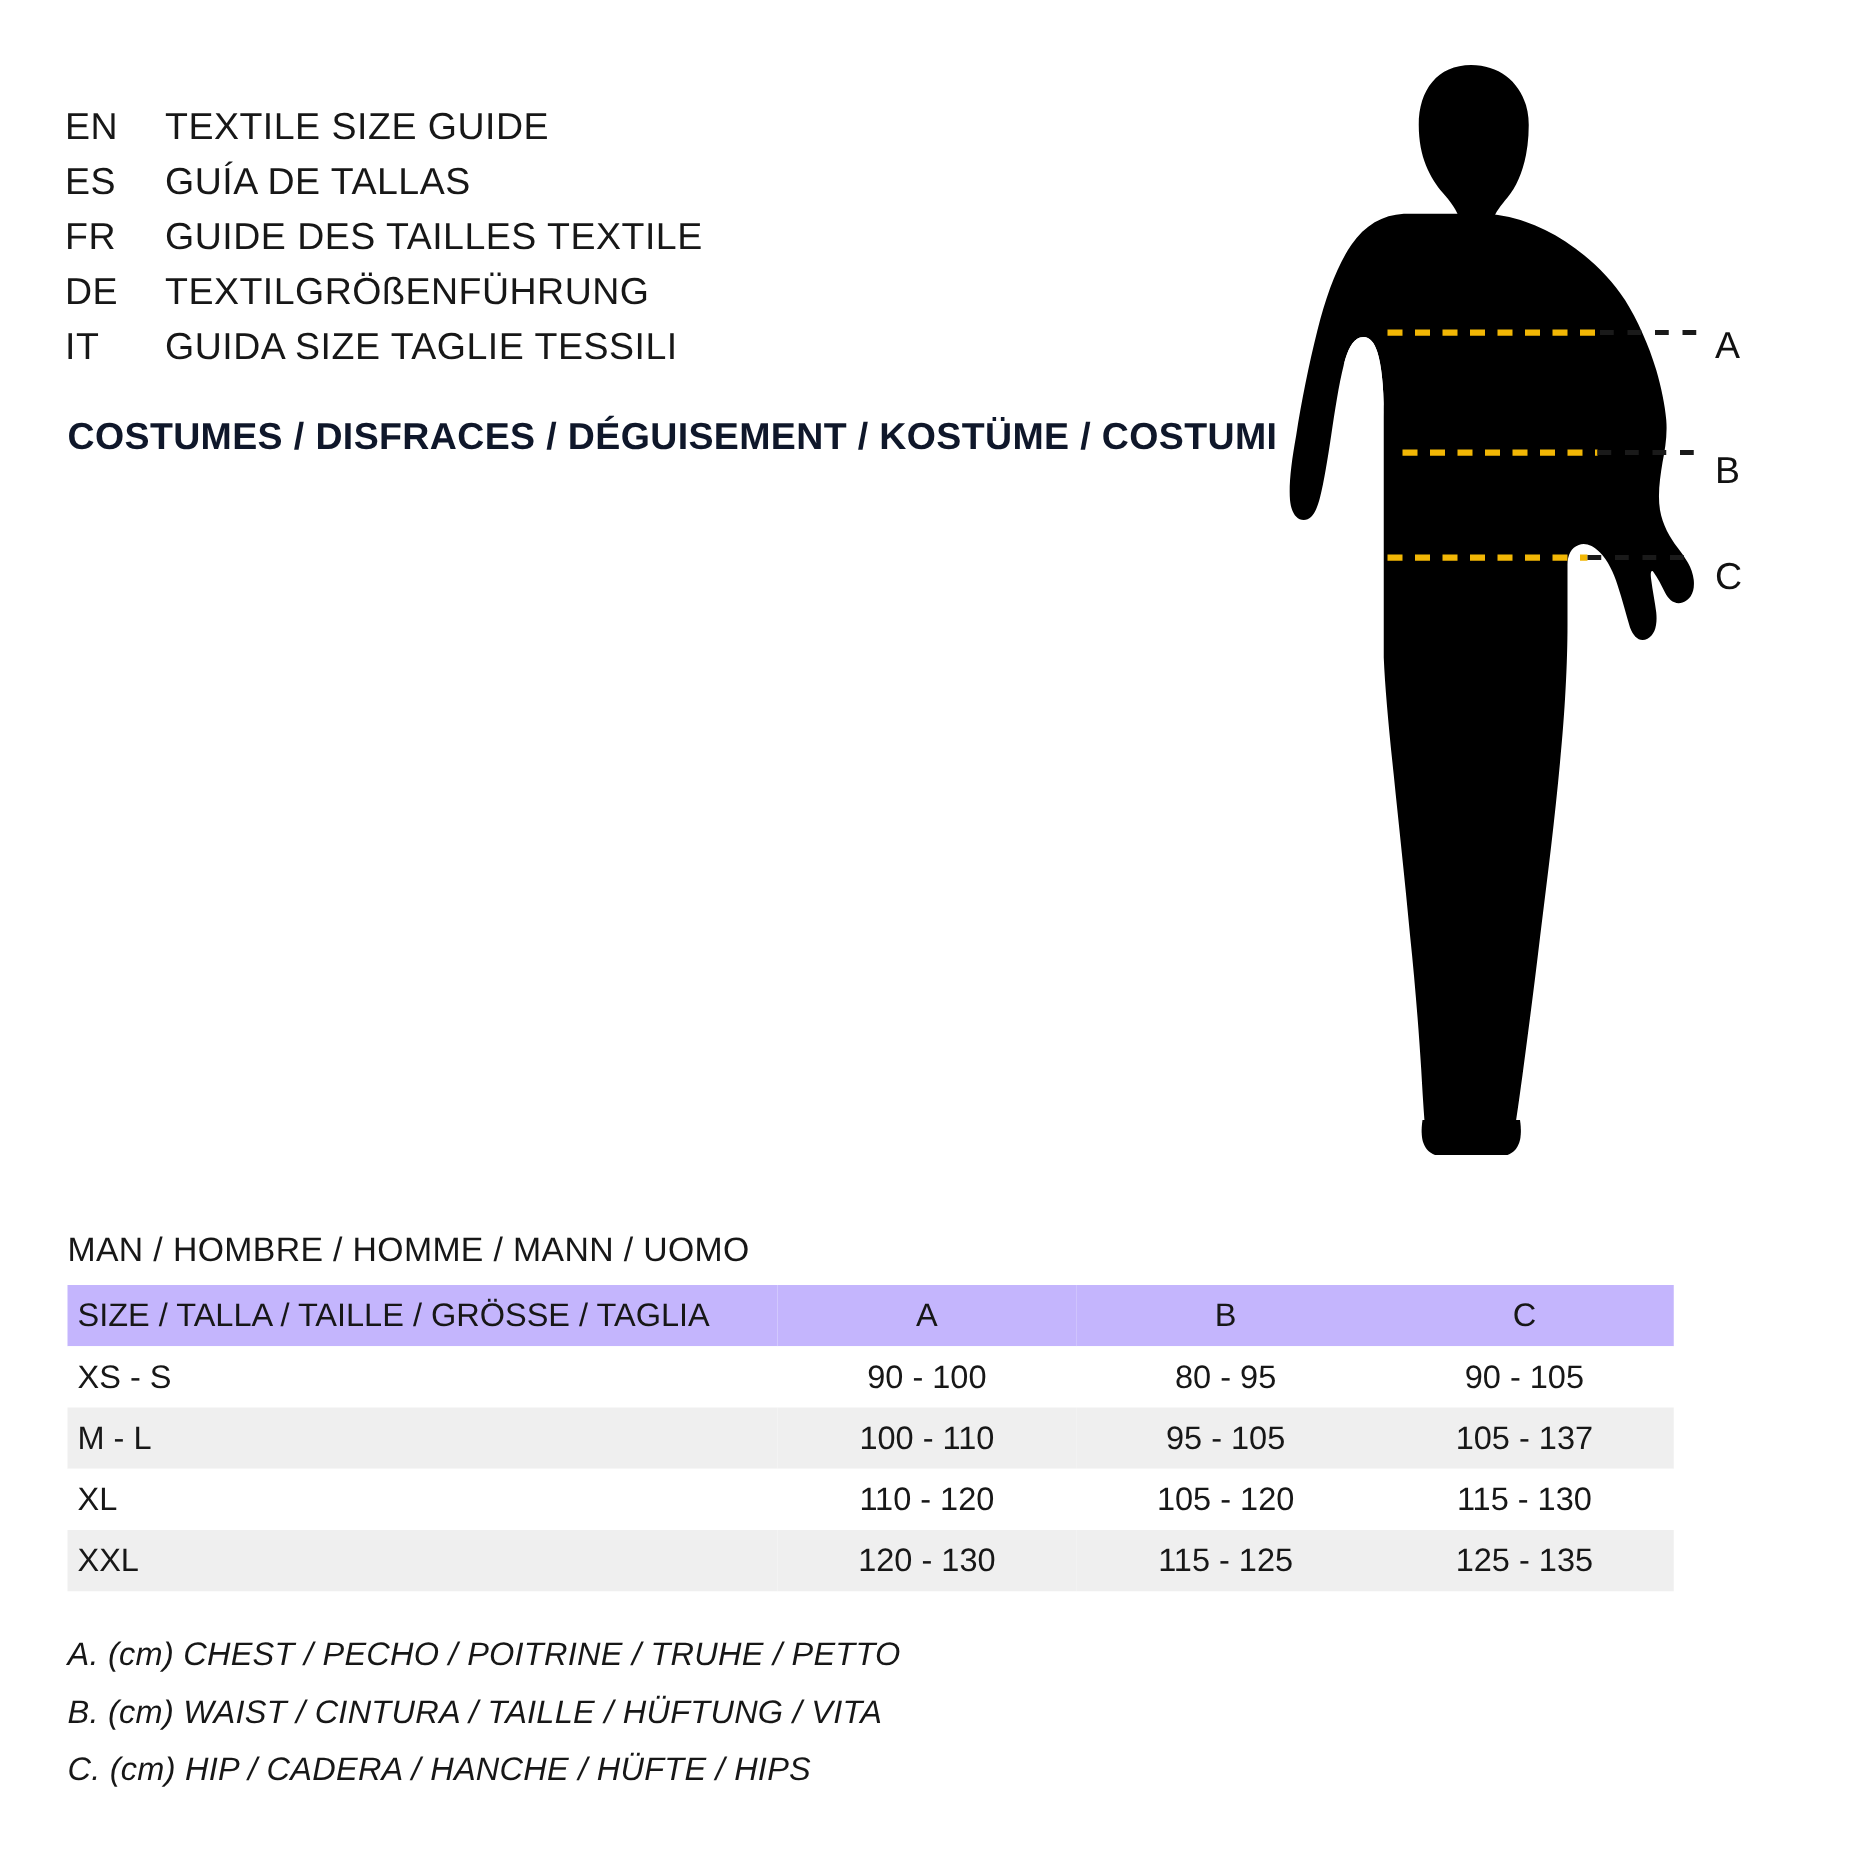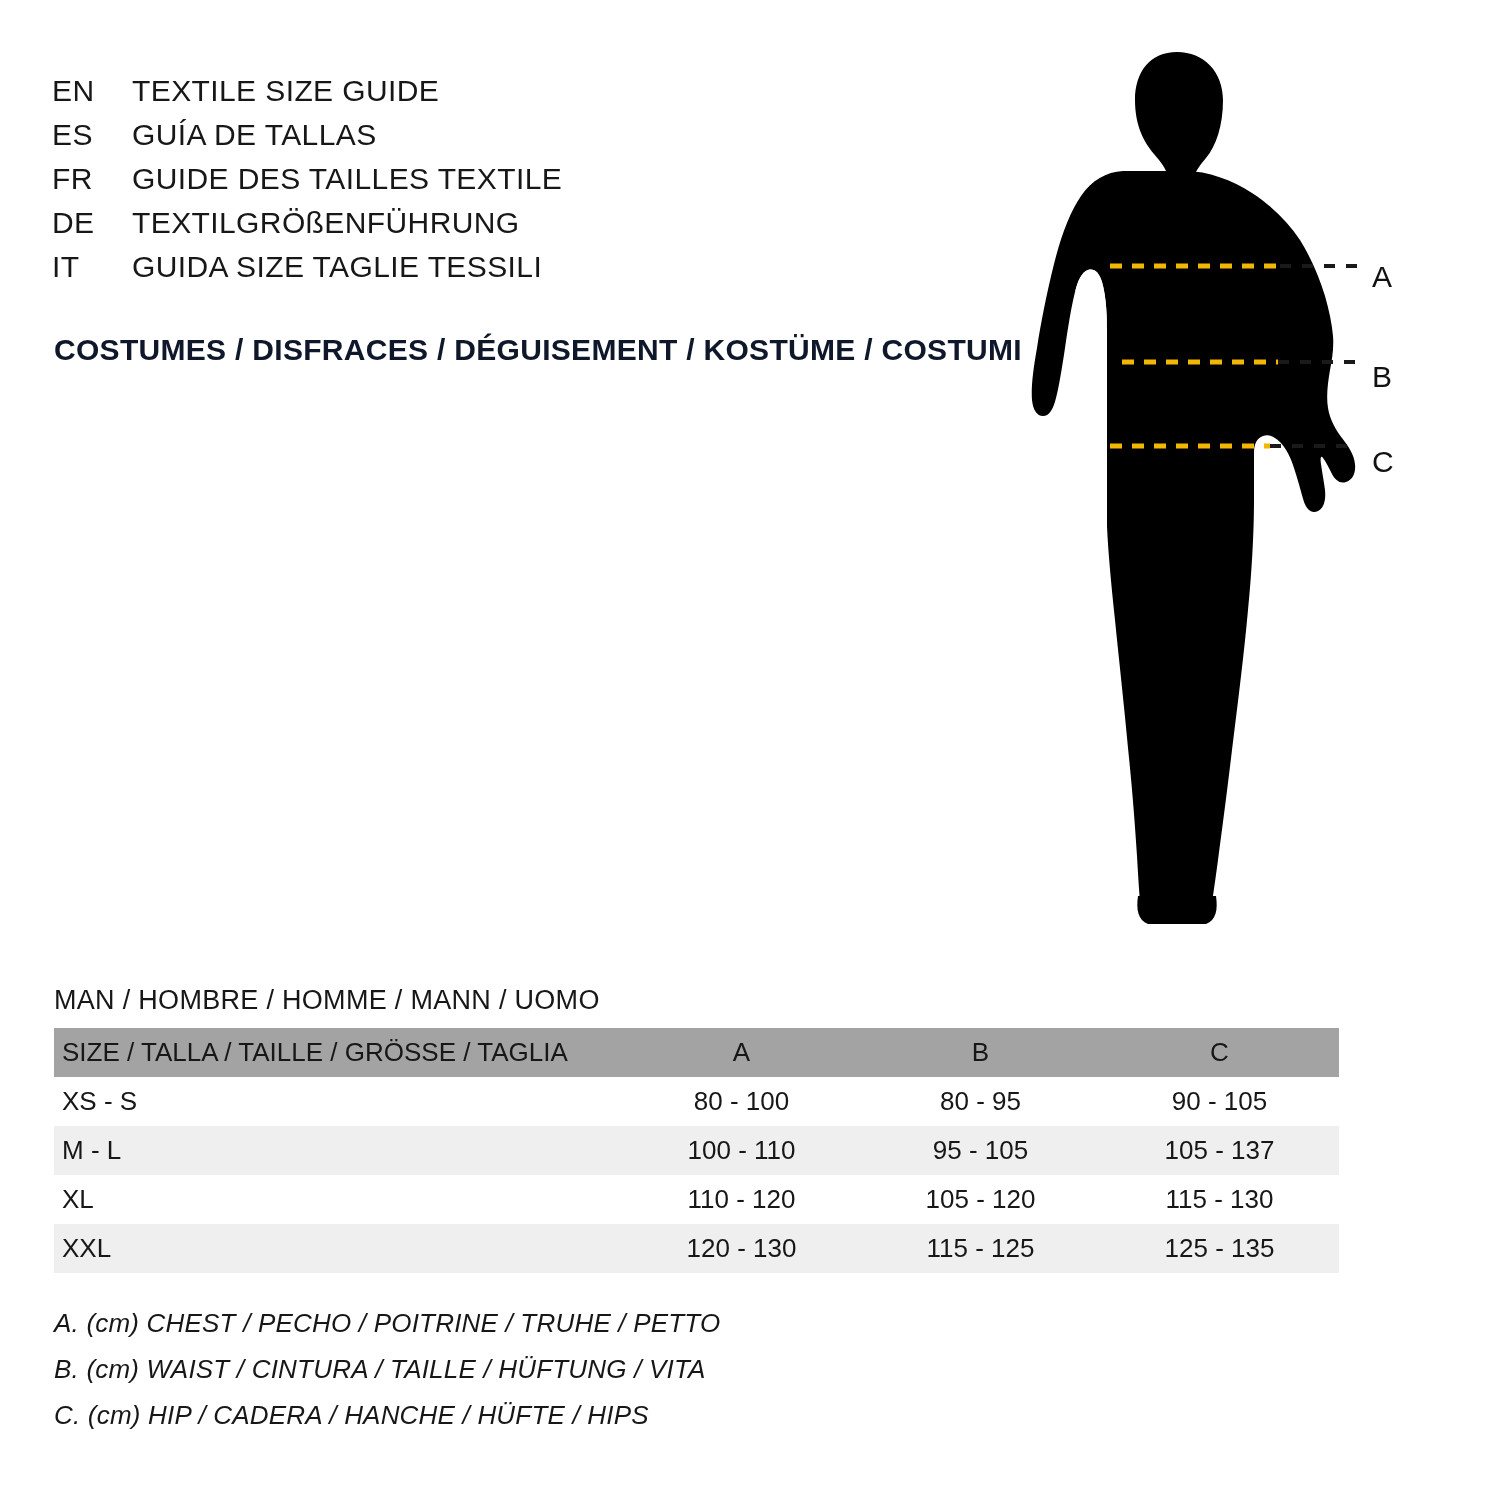--- a/index.html
+++ b/index.html
@@ -13,21 +13,21 @@
     font-family: "Liberation Sans", sans-serif;
     color: #1a1a1a;
     position: relative;
     overflow: hidden;
   }
 
   
   .lang-block {
     position: absolute;
     left: 52px;
-    top: 69px;
+    top: 80px;
     width: 900px;
   }
   .lang-row {
     display: flex;
     align-items: baseline;
     font-size: 30px;
     line-height: 44px;
     letter-spacing: 0.4px;
     color: #171717;
   }
@@ -98,21 +98,21 @@
     font-weight: normal;
     text-align: center;
   }
   table.size-table th.col-size,
   table.size-table td.col-size {
     text-align: left;
     padding-left: 8px;
     width: 560px;
   }
   table.size-table th {
-    background: #a3a3a3;
+    background: #c4b5fd;
   }
   table.size-table tbody tr:nth-child(odd) {
     background: #ffffff;
   }
   table.size-table tbody tr:nth-child(even) {
     background: #efefef;
   }
 
   
   .footnotes {
@@ -237,21 +237,21 @@
       <tr>
         <th class="col-size">SIZE / TALLA / TAILLE / GRÖSSE / TAGLIA</th>
         <th>A</th>
         <th>B</th>
         <th>C</th>
       </tr>
     </thead>
     <tbody>
       <tr>
         <td class="col-size">XS - S</td>
-        <td>80 - 100</td>
+        <td>90 - 100</td>
         <td>80 - 95</td>
         <td>90 - 105</td>
       </tr>
       <tr>
         <td class="col-size">M - L</td>
         <td>100 - 110</td>
         <td>95 - 105</td>
         <td>105 - 137</td>
       </tr>
       <tr>

